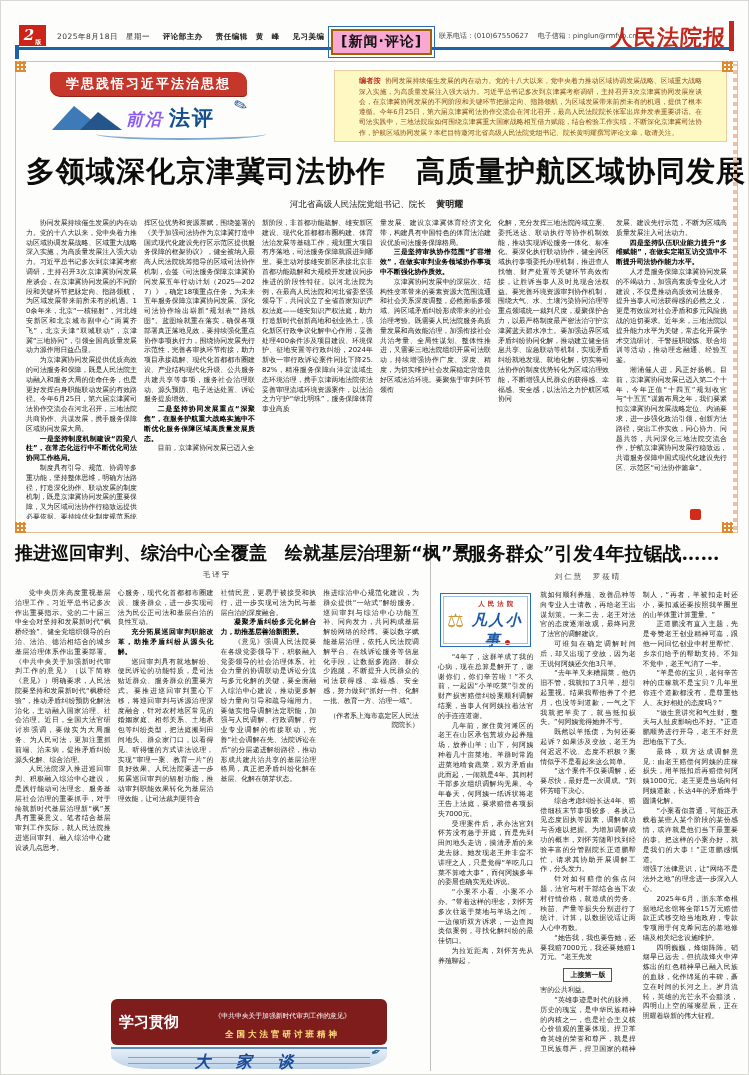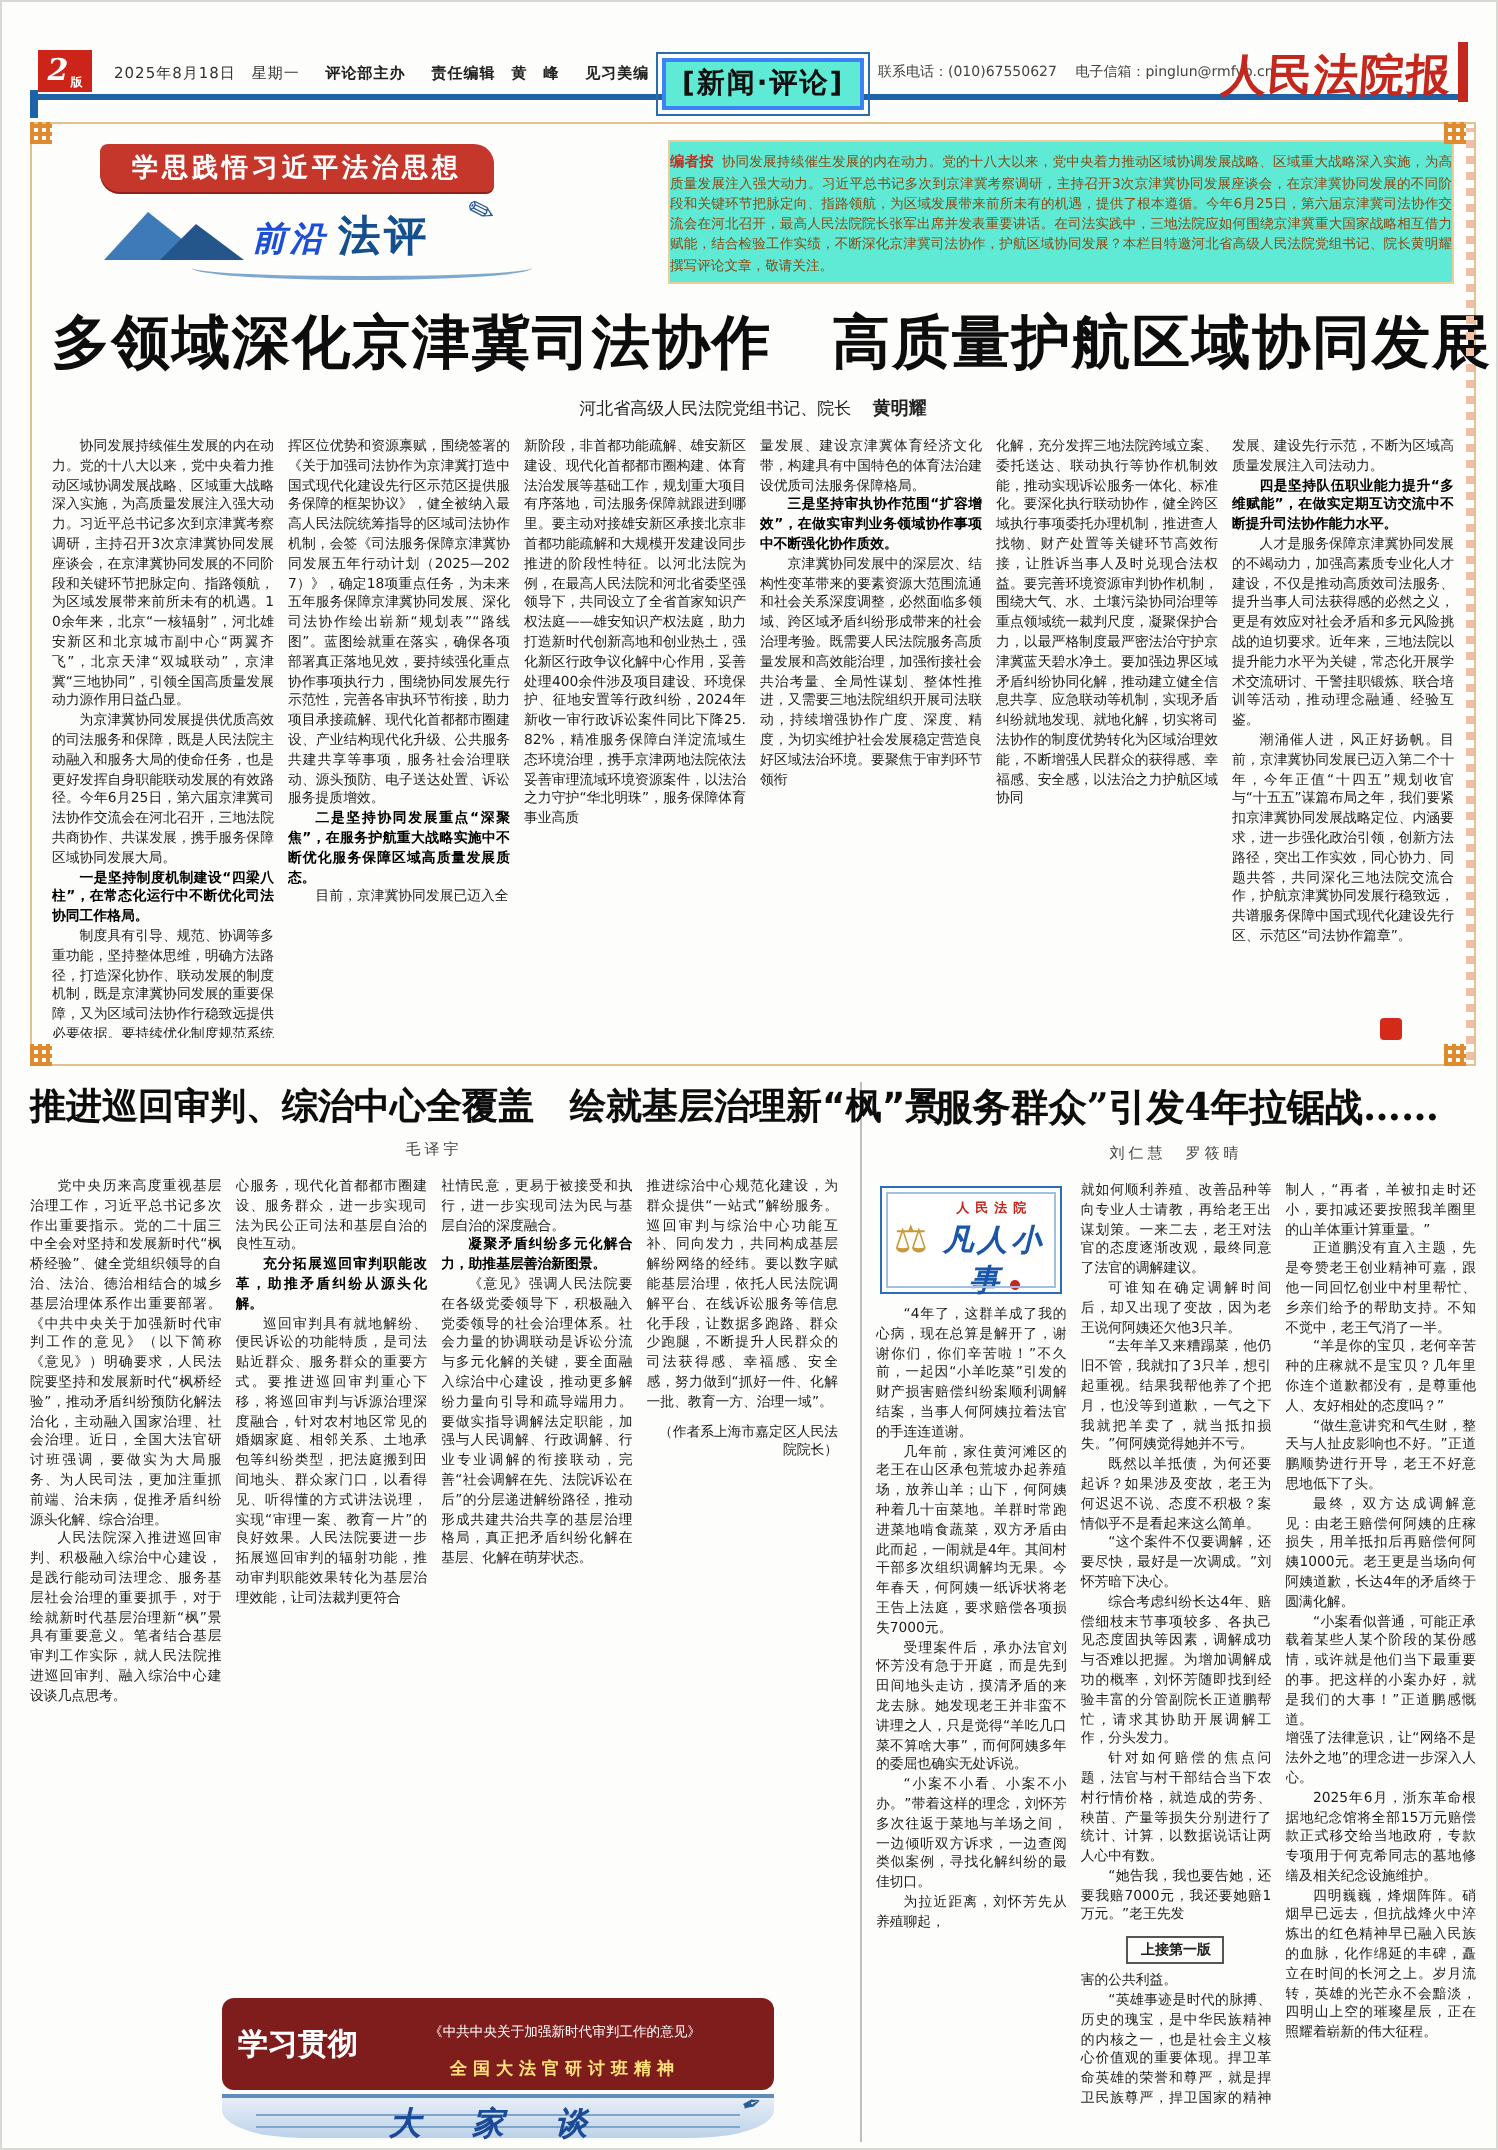--- a/index.html
+++ b/index.html
@@ -9,21 +9,21 @@
   
   .hdr{position:absolute;left:0;top:0;width:100%;height:58px;}
   .ed-box{position:absolute;left:18px;top:24px;width:27px;height:21px;background:#cc2418;color:#fff;
           font-family:"DejaVu Serif",serif;font-style:italic;font-weight:bold;font-size:15px;
           display:flex;align-items:flex-start;justify-content:center;line-height:20px;}
   .ed-box small{font-size:6px;font-style:normal;align-self:flex-end;margin-left:1px;line-height:8px;}
   .ed-tick{position:absolute;left:14px;top:44px;width:4px;height:14px;background:#1e63a8;}
   .hdr-meta{position:absolute;left:56px;top:31px;font-size:7.5px;color:#333;letter-spacing:.5px;white-space:nowrap;}
   .hdr-meta b{font-weight:bold;color:#222;margin-left:10px;}
   .hdr-rule{position:absolute;left:15px;right:14px;top:46px;height:3px;background:#1e63a8;}
-  .sec-box{position:absolute;left:330px;top:28px;background:#5eead4;border:2px solid #3b82f6;outline:1px solid #2b6cb0;
+  .sec-box{position:absolute;left:330px;top:28px;background:#f9a8d4;border:2px solid #a16207;outline:1px solid #2b6cb0;
            outline-offset:2px;padding:2px 8px;font-size:14px;font-weight:bold;color:#111;letter-spacing:1px;z-index:3;}
   .hdr-contact{position:absolute;left:438px;top:30px;font-size:7px;color:#444;white-space:nowrap;}
   .masthead{position:absolute;right:22px;top:22px;font-family:"DejaVu Serif",serif;font-weight:bold;
             font-size:22px;color:#c3271d;transform:skewX(-4deg);letter-spacing:1px;}
   .mast-bar{position:absolute;right:14px;top:20px;width:5px;height:30px;background:#c3271d;}
   
   .frame{position:absolute;left:14px;top:60px;width:723px;height:472px;border:1px solid #e4c08f;padding:8px 10px 6px;}
   .orn{position:absolute;width:11px;height:11px;
        background:repeating-linear-gradient(90deg,#e08a30 0 2px,transparent 2px 4px),
                   repeating-linear-gradient(0deg,#e08a30 0 2px,transparent 2px 4px);}
@@ -32,25 +32,25 @@
        background:repeating-linear-gradient(0deg,#efc0a6 0 4px,transparent 4px 8px);}
   .feat-top{display:flex;gap:8px;height:72px;}
   .colgraphic{position:relative;width:300px;flex:0 0 300px;}
   .ribbon{position:absolute;left:24px;top:2px;background:#c5372b;color:#fff;font-weight:bold;font-size:13px;
           letter-spacing:2px;padding:3px 16px;border-radius:4px 10px 4px 10px;box-shadow:0 1px 0 #8f2218;}
   .mt1{position:absolute;left:26px;top:36px;width:0;height:0;border-left:22px solid transparent;
        border-right:30px solid transparent;border-bottom:24px solid #3f7ab8;}
   .mt2{position:absolute;left:54px;top:42px;width:0;height:0;border-left:18px solid transparent;
        border-right:24px solid transparent;border-bottom:18px solid #24568c;}
   .col-name{position:absolute;left:100px;top:34px;white-space:nowrap;}
-  .col-name .a{font-style:italic;font-weight:bold;font-size:17px;color:#1d4ed8;letter-spacing:2px;margin-top:16px;}
+  .col-name .a{font-style:italic;font-weight:bold;font-size:17px;color:#8b5cf6;letter-spacing:2px;margin-top:16px;}
   .col-name .b{font-weight:900;font-size:21px;color:#14508e;letter-spacing:2px;}
   .swoosh{position:absolute;left:70px;top:58px;width:170px;height:12px;border-bottom:2px solid #7fa8d0;border-radius:50%;}
   .pen{position:absolute;left:208px;top:26px;font-size:16px;color:#2a5d94;transform:rotate(-18deg);}
-  .note{flex:1;background:#5eead4;border:1px solid #eccb9e;padding:5px 0;font-size:6.8px;line-height:1.5;
+  .note{flex:1;background:#fef9c3;border:1px solid #eccb9e;padding:5px 24px;font-size:6.8px;line-height:1.5;
         color:#8a4a16;text-align:justify;height:72px;overflow:hidden;}
   .note b{color:#c03222;font-size:7.2px;margin-right:4px;}
   .headline{margin-top:10px;text-align:center;font-size:29px;font-weight:900;letter-spacing:1px;color:#0d0d0d;
             font-family:"DejaVu Sans",sans-serif;white-space:nowrap;}
   .byline{text-align:center;font-size:8.5px;color:#222;margin-top:6px;}
   .byline b{margin-left:8px;font-size:9px;}
   .ncols{display:flex;gap:7px;margin-top:8px;}
   .ncol{flex:1;height:300px;overflow:hidden;}
   
   .para{margin:0;font-size:6.9px;line-height:1.42;text-align:justify;text-indent:2em;color:#1c1c1c;

